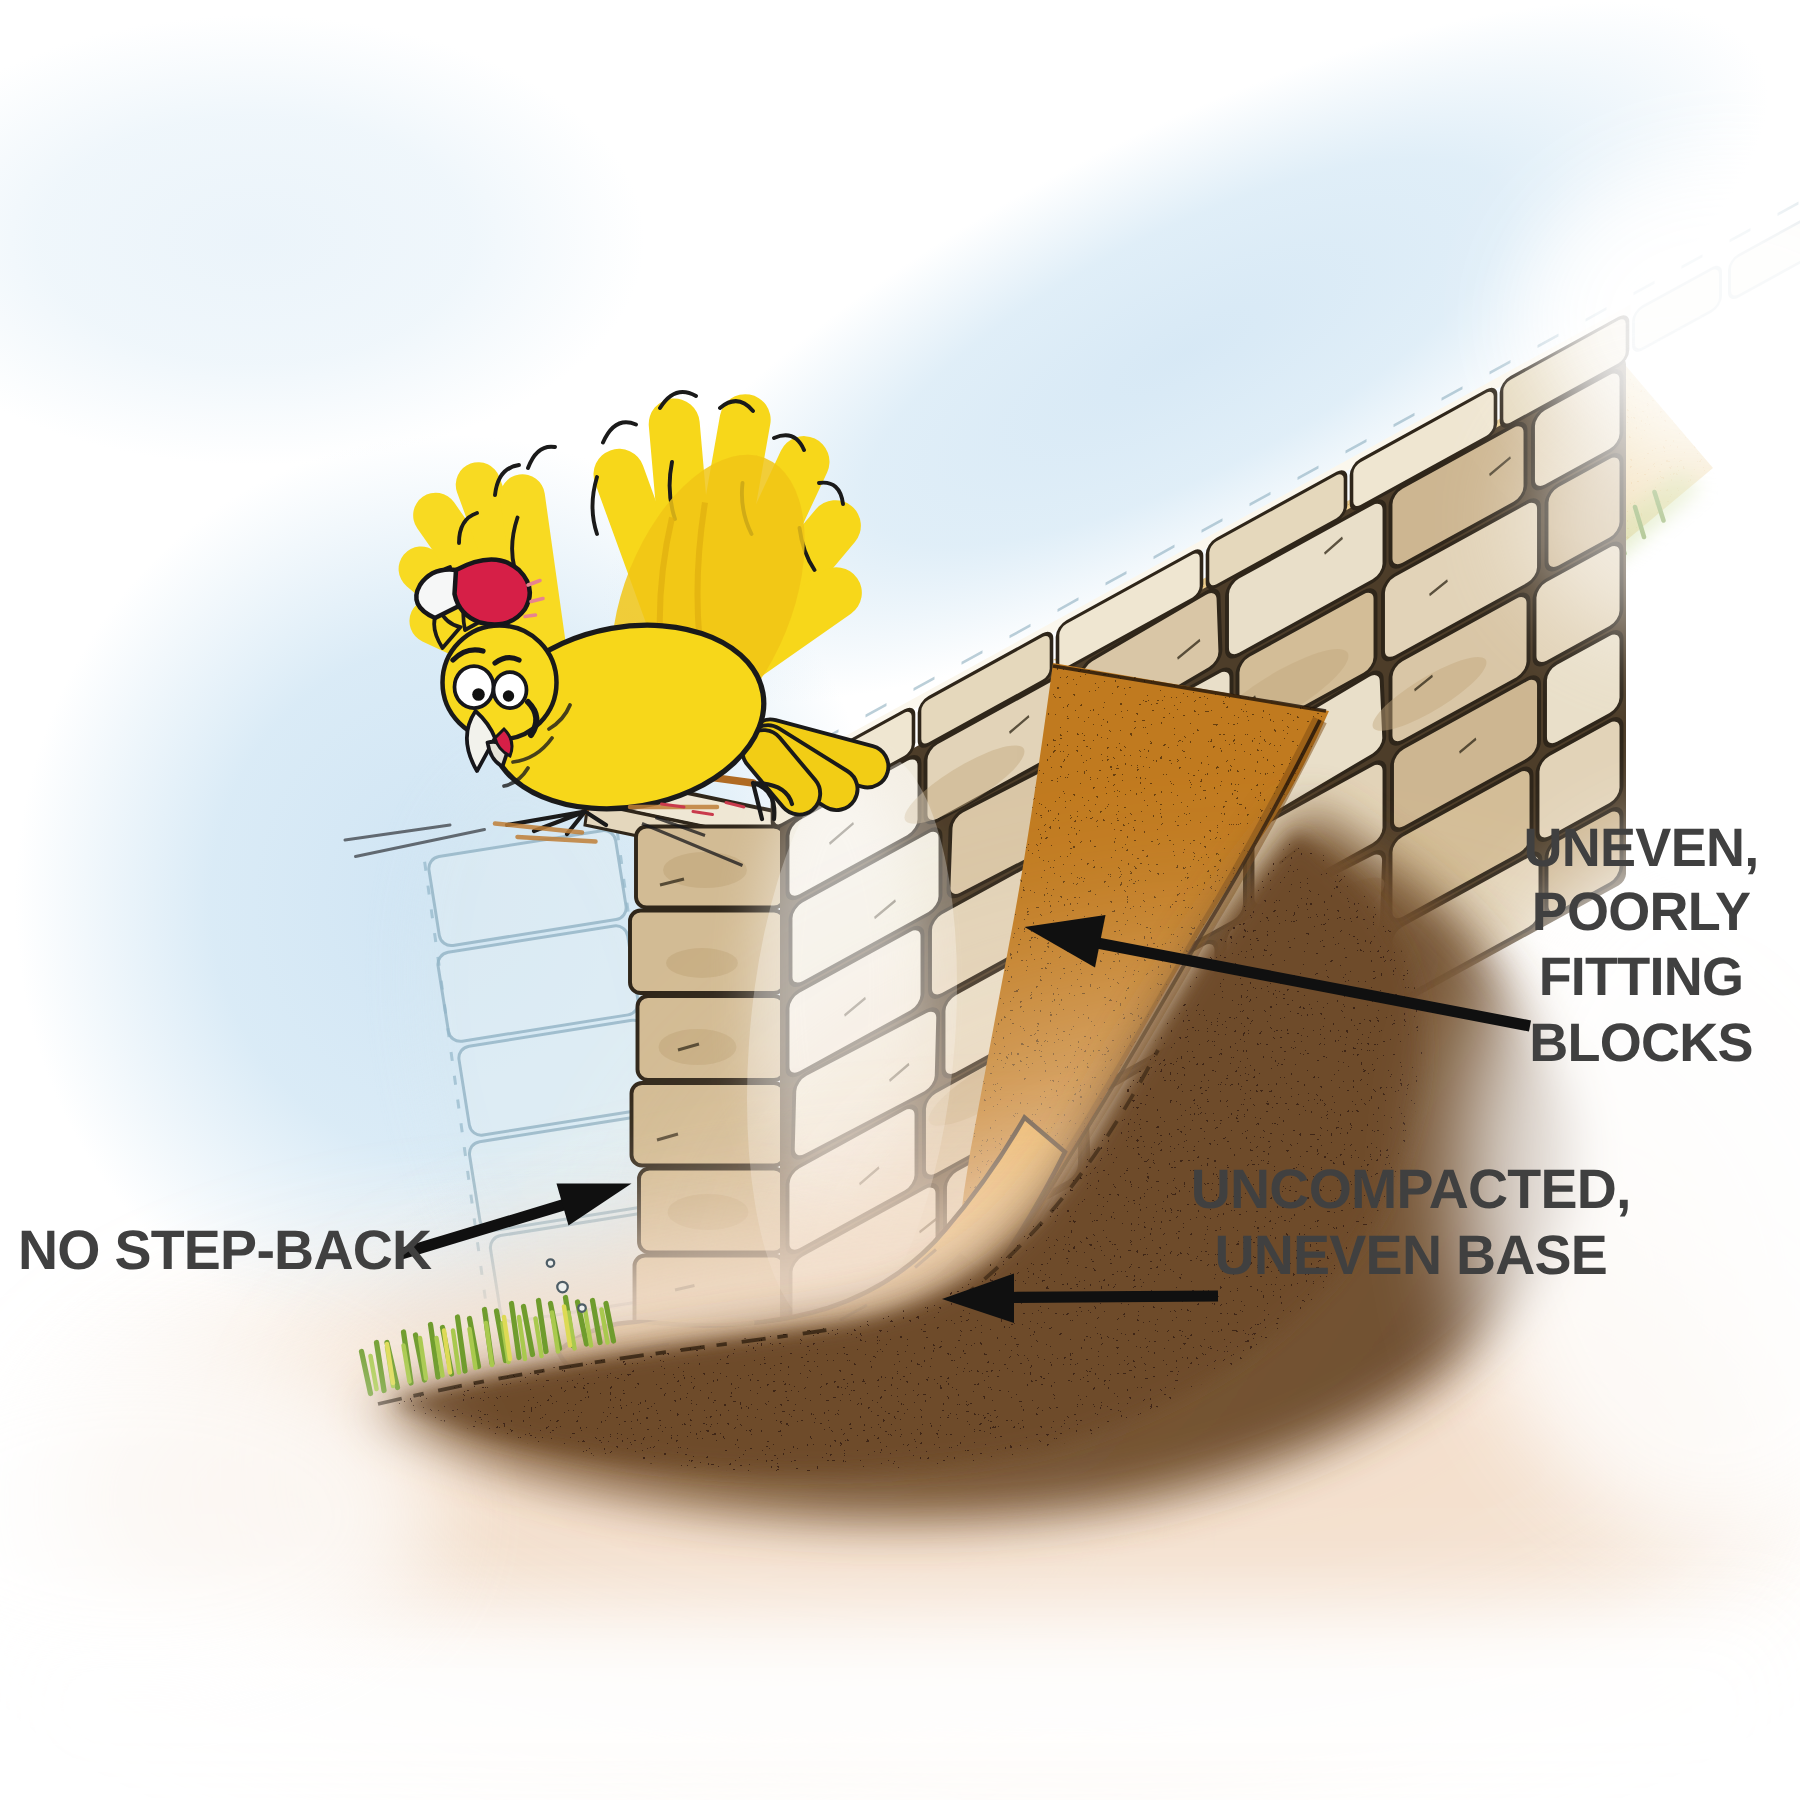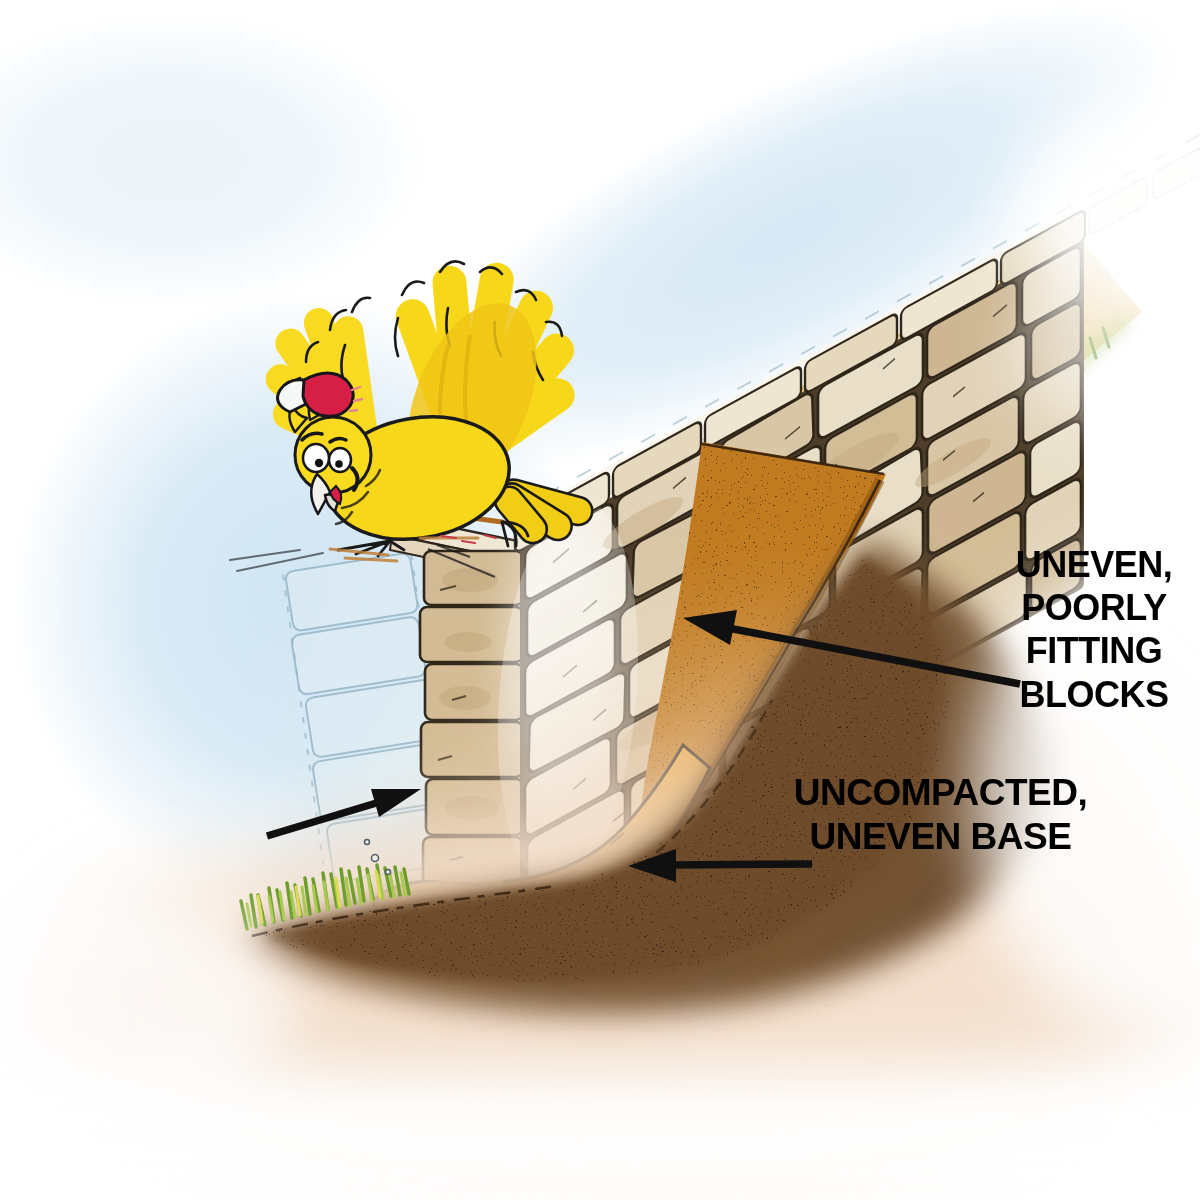--- a/index.html
+++ b/index.html
@@ -1,19 +1,19 @@
 <!DOCTYPE html>
 <html><head>
 <meta charset="utf-8">
 <style>
   html,body{margin:0;padding:0;background:#fff;}
   .canvas{position:relative;width:1200px;height:1200px;background:#ffffff;overflow:hidden;
           font-family:"Liberation Sans",sans-serif;}
   .canvas svg{position:absolute;left:0;top:0;}
-  .label{position:absolute;font-weight:700;color:#000000;white-space:pre-line;
+  .label{position:absolute;font-weight:700;color:#404040;white-space:pre-line;
          line-height:1.2;letter-spacing:-0.5px;}
   #lbl-blocks{left:1008px;top:543px;width:172px;font-size:36px;text-align:center;}
   #lbl-stepback{left:12px;top:812px;font-size:37px;}
   #lbl-base{left:783px;top:771px;width:315px;font-size:37px;text-align:center;}
 </style>
 </head>
 <body>
 
 <div class="canvas">
 
@@ -322,16 +322,17 @@
       <line x1="812" y1="864" x2="674" y2="865" stroke-width="7.5"></line>
       <polygon points="628,866 676,849 676,882" stroke="none"></polygon>
     </g>
   </g>
 </svg>
 
   <div class="label" id="lbl-blocks">UNEVEN,
 POORLY
 FITTING
 BLOCKS</div>
+  <div class="label" id="lbl-stepback">NO STEP-BACK</div>
   <div class="label" id="lbl-base">UNCOMPACTED,
 UNEVEN BASE</div>
 
 </div>
 
 </body></html>

